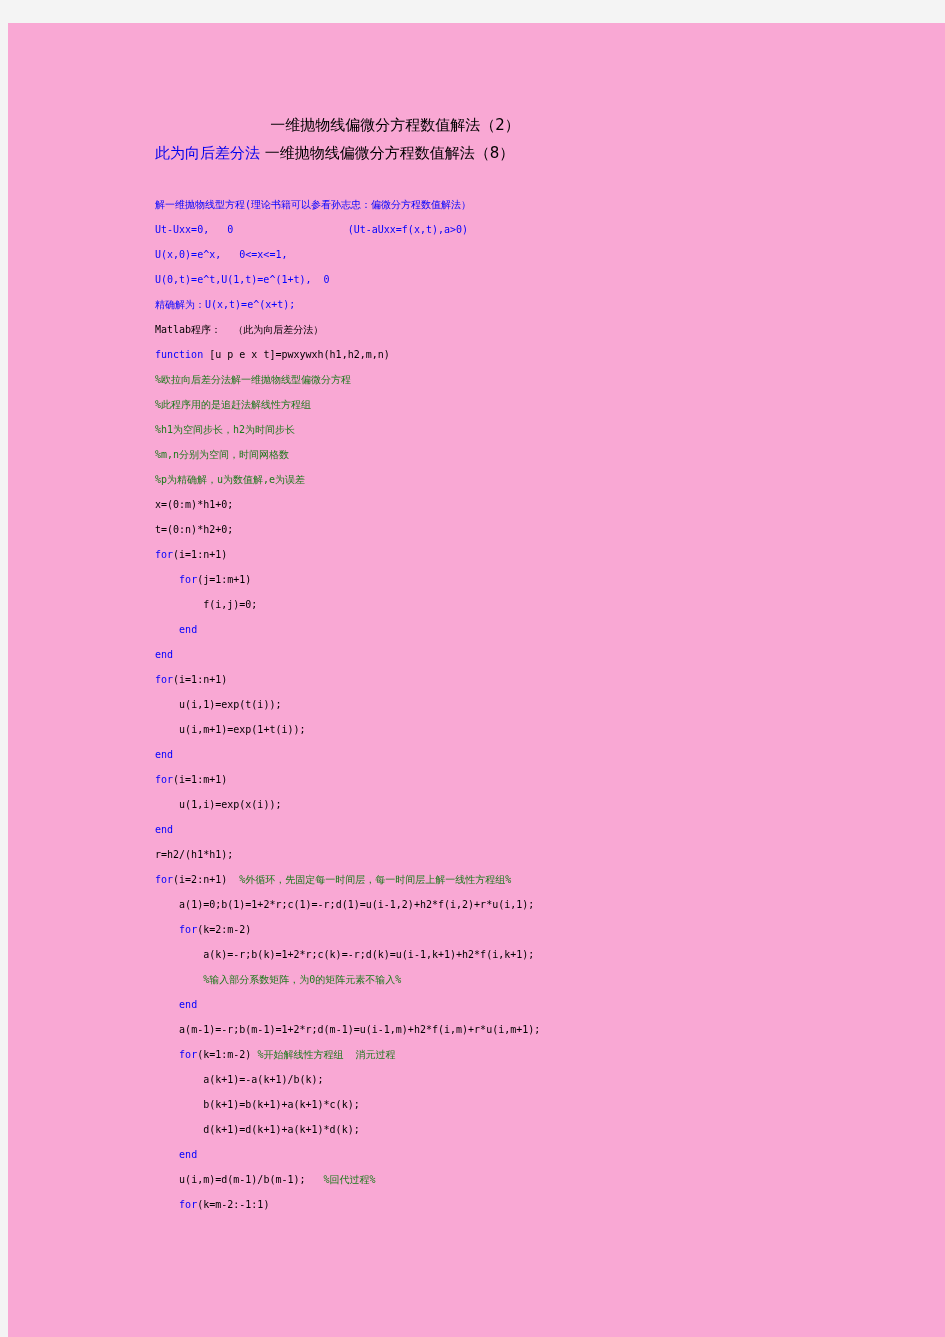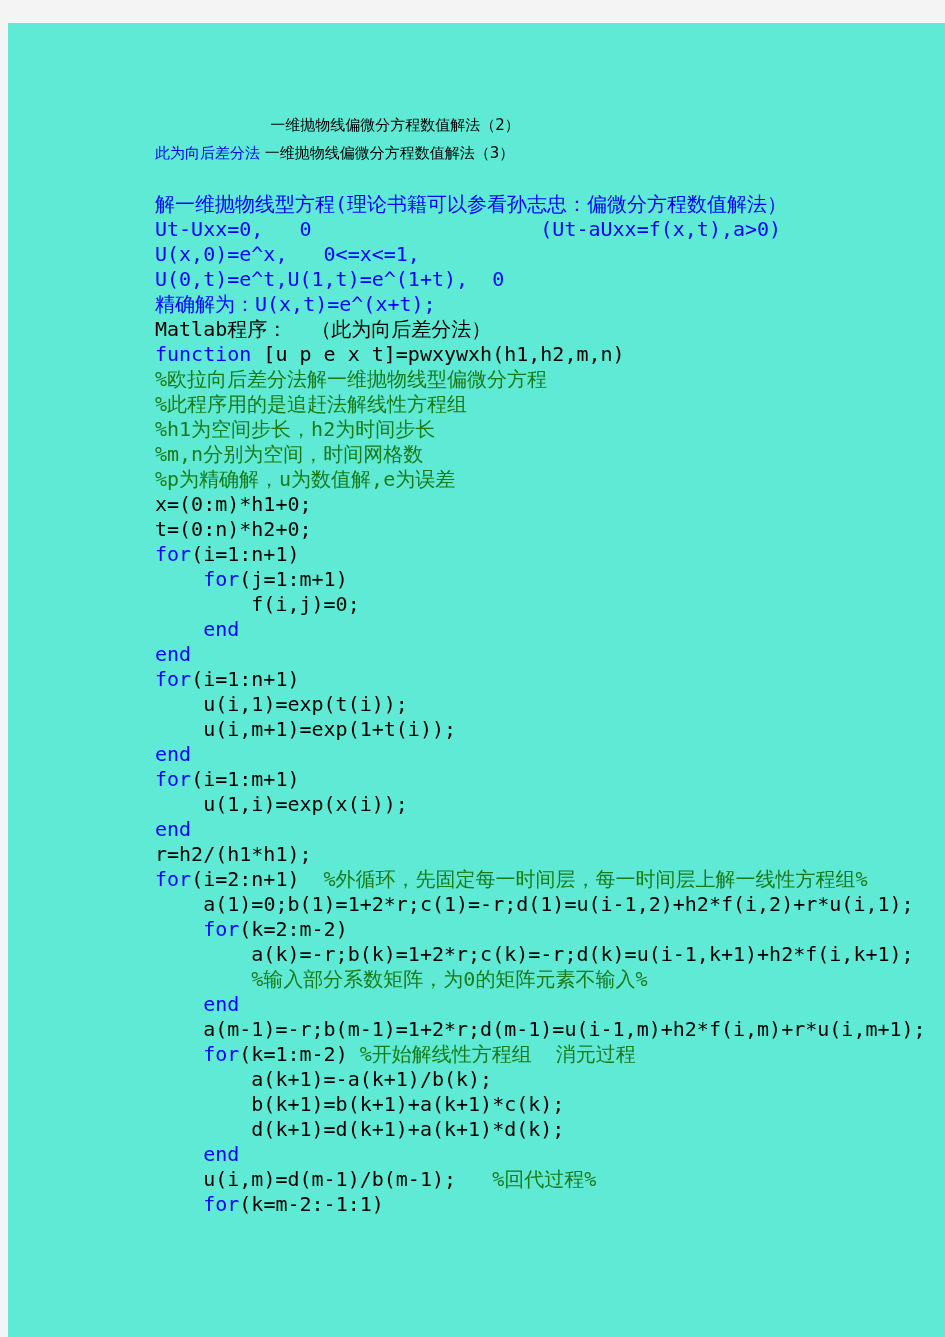--- a/index.html
+++ b/index.html
@@ -12,21 +12,21 @@
     background: #f4f4f4;
     font-family: "Liberation Serif", "DejaVu Serif", serif;
     overflow: hidden;
   }
   #page {
     position: absolute;
     left: 8px;
     top: 23px;
     width: 937px;
     height: 1314px;
-    background: #5eead4;
+    background: #f9a8d4;
     overflow: hidden;
   }
   #content {
     position: absolute;
     left: 147px;
     top: 90px;
     width: 780px;
   }
   .doc-title {
     font-family: "DejaVu Sans", "Liberation Sans", sans-serif;
@@ -50,41 +50,41 @@
     text-decoration: none;
   }
   .prev-rest {
     color: #000000;
   }
   .spacer {
     height: 26px;
   }
   .code-block {
     font-family: "DejaVu Sans Mono", "Liberation Mono", monospace;
-    font-size: 20px;
+    font-size: 10px;
     line-height: 25px;
     white-space: pre;
     color: #000000;
   }
   .line {
     white-space: pre;
     min-height: 25px;
   }
   .tok-blue  { color: #0000ff; }
   .tok-green { color: #1a7a1a; }
   .tok-black { color: #000000; }
 </style>
 </head>
 <body>
 
 <div id="page">
   <div id="content">
 
     <div class="doc-title">一维抛物线偏微分方程数值解法（2）</div>
 
-    <div class="prev-line"><a class="prev-link" href="#">此为向后差分法</a><span class="prev-rest"> 一维抛物线偏微分方程数值解法（3）</span></div>
+    <div class="prev-line"><a class="prev-link" href="#">此为向后差分法</a><span class="prev-rest"> 一维抛物线偏微分方程数值解法（8）</span></div>
 
     <div class="spacer"></div>
 
     <div class="code-block" id="code-block"><div class="line"><span class="tok-blue">解一维抛物线型方程(理论书籍可以参看孙志忠：偏微分方程数值解法）</span></div><div class="line"><span class="tok-blue">Ut-Uxx=0,   0                   (Ut-aUxx=f(x,t),a&gt;0)</span></div><div class="line"><span class="tok-blue">U(x,0)=e^x,   0&lt;=x&lt;=1,</span></div><div class="line"><span class="tok-blue">U(0,t)=e^t,U(1,t)=e^(1+t),  0</span></div><div class="line"><span class="tok-blue">精确解为：U(x,t)=e^(x+t);</span></div><div class="line"><span class="tok-black">Matlab程序：  （此为向后差分法）</span></div><div class="line"><span class="tok-blue">function</span><span class="tok-black"> [u p e x t]=pwxywxh(h1,h2,m,n)</span></div><div class="line"><span class="tok-green">%欧拉向后差分法解一维抛物线型偏微分方程</span></div><div class="line"><span class="tok-green">%此程序用的是追赶法解线性方程组</span></div><div class="line"><span class="tok-green">%h1为空间步长，h2为时间步长</span></div><div class="line"><span class="tok-green">%m,n分别为空间，时间网格数</span></div><div class="line"><span class="tok-green">%p为精确解，u为数值解,e为误差</span></div><div class="line"><span class="tok-black">x=(0:m)*h1+0;</span></div><div class="line"><span class="tok-black">t=(0:n)*h2+0;</span></div><div class="line"><span class="tok-blue">for</span><span class="tok-black">(i=1:n+1)</span></div><div class="line">    <span class="tok-blue">for</span><span class="tok-black">(j=1:m+1)</span></div><div class="line">        <span class="tok-black">f(i,j)=0;</span></div><div class="line">    <span class="tok-blue">end</span></div><div class="line"><span class="tok-blue">end</span></div><div class="line"><span class="tok-blue">for</span><span class="tok-black">(i=1:n+1)</span></div><div class="line">    <span class="tok-black">u(i,1)=exp(t(i));</span></div><div class="line">    <span class="tok-black">u(i,m+1)=exp(1+t(i));</span></div><div class="line"><span class="tok-blue">end</span></div><div class="line"><span class="tok-blue">for</span><span class="tok-black">(i=1:m+1)</span></div><div class="line">    <span class="tok-black">u(1,i)=exp(x(i));</span></div><div class="line"><span class="tok-blue">end</span></div><div class="line"><span class="tok-black">r=h2/(h1*h1);</span></div><div class="line"><span class="tok-blue">for</span><span class="tok-black">(i=2:n+1)  </span><span class="tok-green">%外循环，先固定每一时间层，每一时间层上解一线性方程组%</span></div><div class="line">    <span class="tok-black">a(1)=0;b(1)=1+2*r;c(1)=-r;d(1)=u(i-1,2)+h2*f(i,2)+r*u(i,1);</span></div><div class="line">    <span class="tok-blue">for</span><span class="tok-black">(k=2:m-2)</span></div><div class="line">        <span class="tok-black">a(k)=-r;b(k)=1+2*r;c(k)=-r;d(k)=u(i-1,k+1)+h2*f(i,k+1);</span></div><div class="line">        <span class="tok-green">%输入部分系数矩阵，为0的矩阵元素不输入%</span></div><div class="line">    <span class="tok-blue">end</span></div><div class="line">    <span class="tok-black">a(m-1)=-r;b(m-1)=1+2*r;d(m-1)=u(i-1,m)+h2*f(i,m)+r*u(i,m+1);</span></div><div class="line">    <span class="tok-blue">for</span><span class="tok-black">(k=1:m-2) </span><span class="tok-green">%开始解线性方程组  消元过程</span></div><div class="line">        <span class="tok-black">a(k+1)=-a(k+1)/b(k);</span></div><div class="line">        <span class="tok-black">b(k+1)=b(k+1)+a(k+1)*c(k);</span></div><div class="line">        <span class="tok-black">d(k+1)=d(k+1)+a(k+1)*d(k);</span></div><div class="line">    <span class="tok-blue">end</span></div><div class="line">    <span class="tok-black">u(i,m)=d(m-1)/b(m-1);   </span><span class="tok-green">%回代过程%</span></div><div class="line">    <span class="tok-blue">for</span><span class="tok-black">(k=m-2:-1:1)</span></div></div>
 
   </div>
 </div>
 
 </body></html>

